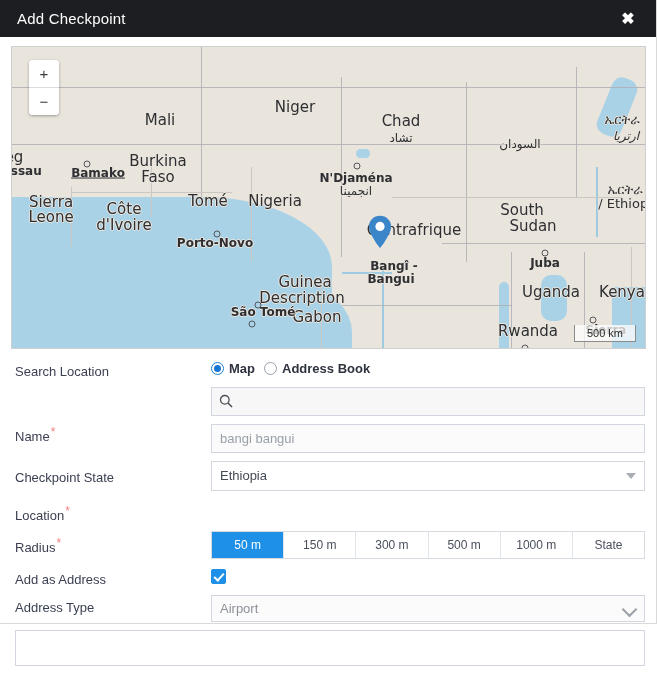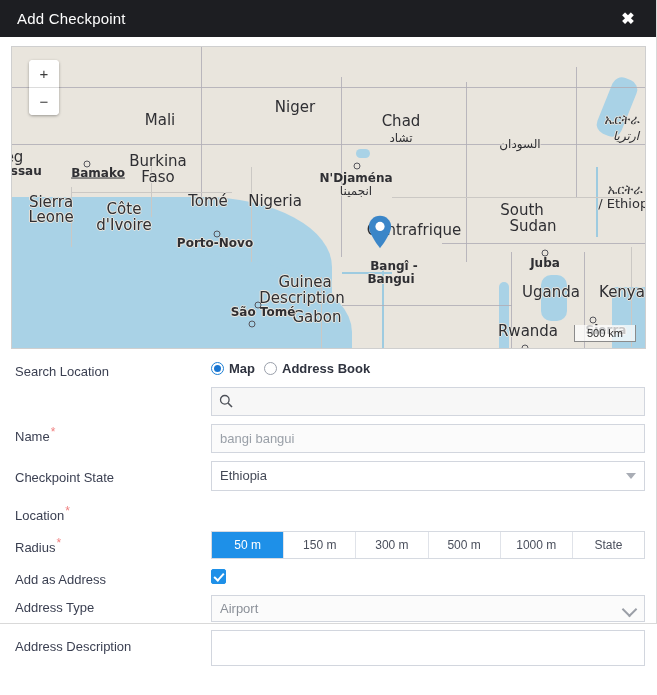--- a/index.html
+++ b/index.html
@@ -590,21 +590,20 @@
         <div class="row-label">Address Type</div>
         <div class="row-field">
           <div class="select-wrap">
             <div class="select native" style="line-height:25px;">Airport</div>
             <span class="chevron"></span>
           </div>
         </div>
       </div>
 
       <div class="row">
-        <div class="row-label mid">Address Description</div>
         <div class="row-field">
           <textarea class="textarea" placeholder="" style=""></textarea>
         </div>
       </div>
 
     </div>
   </div>
 </div>
 
 </body></html>

